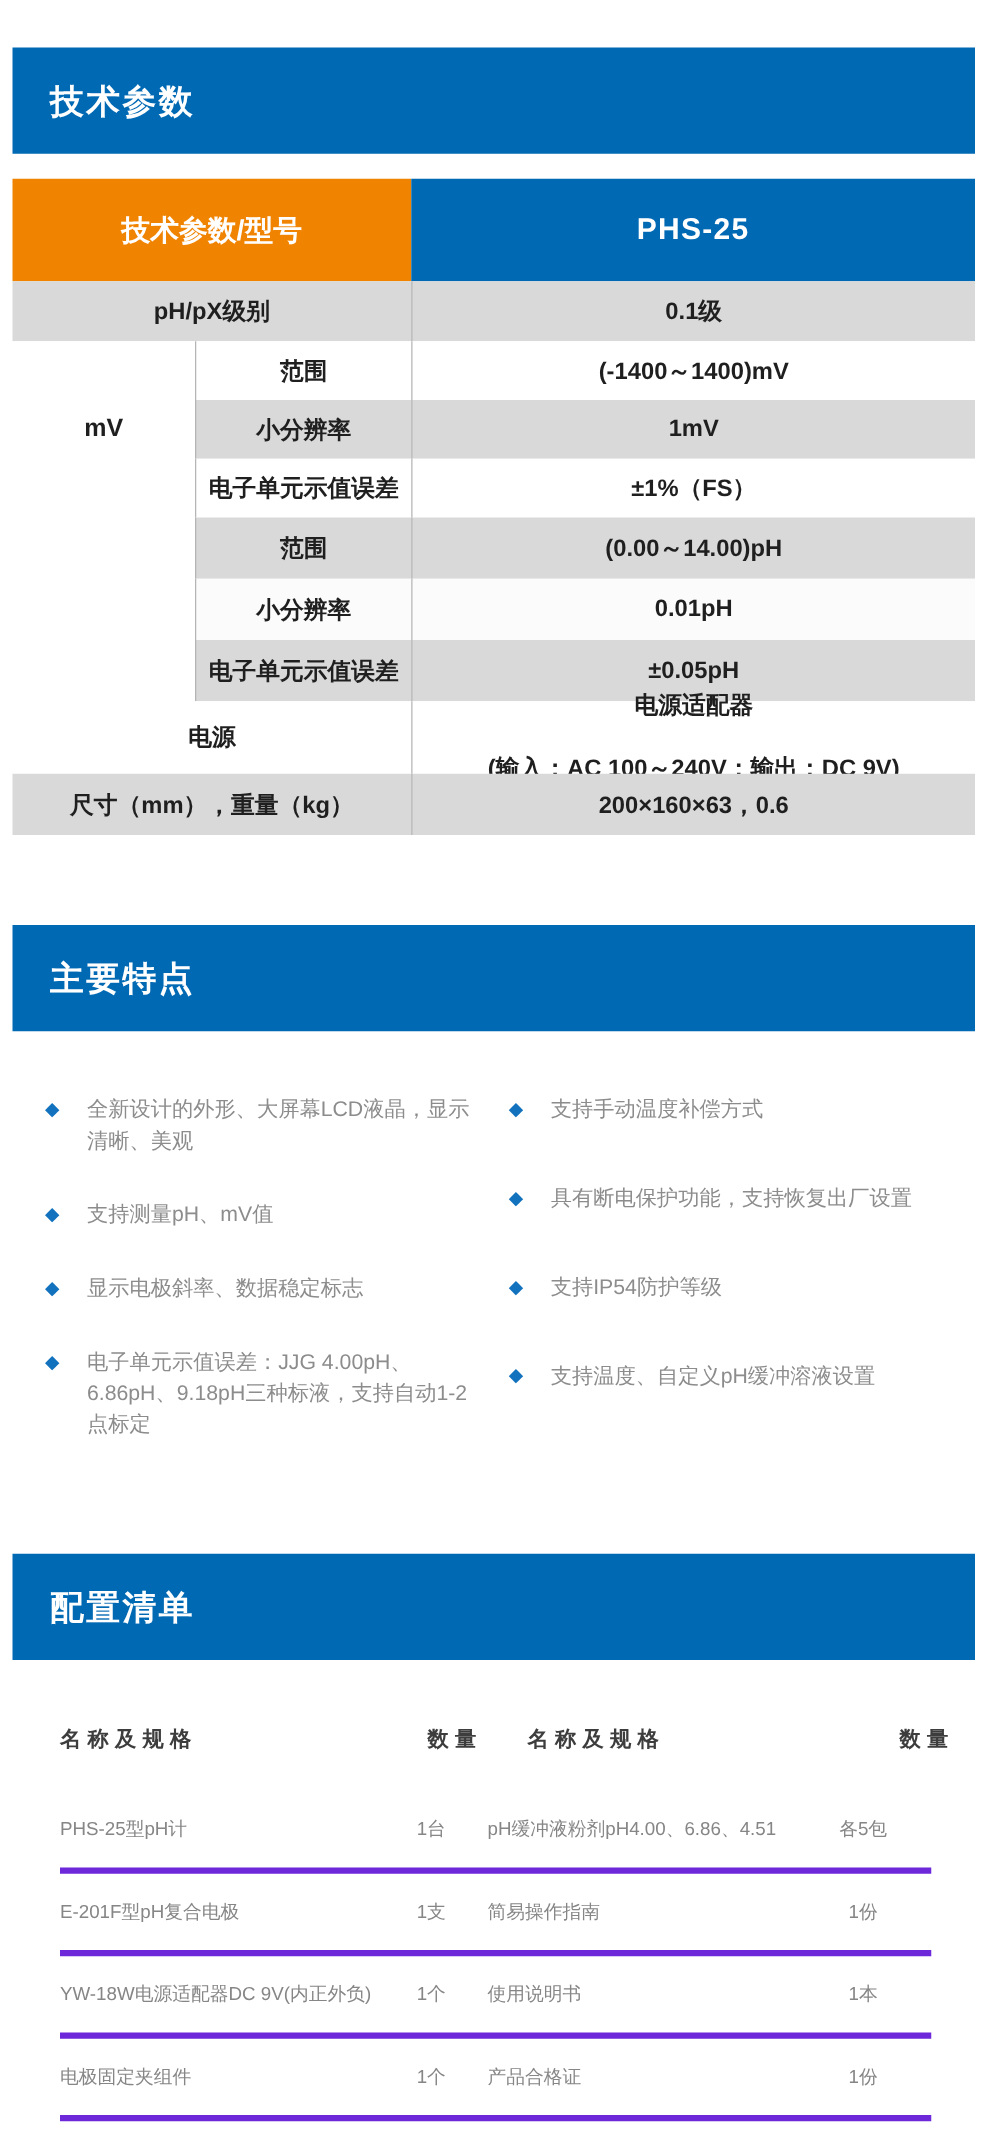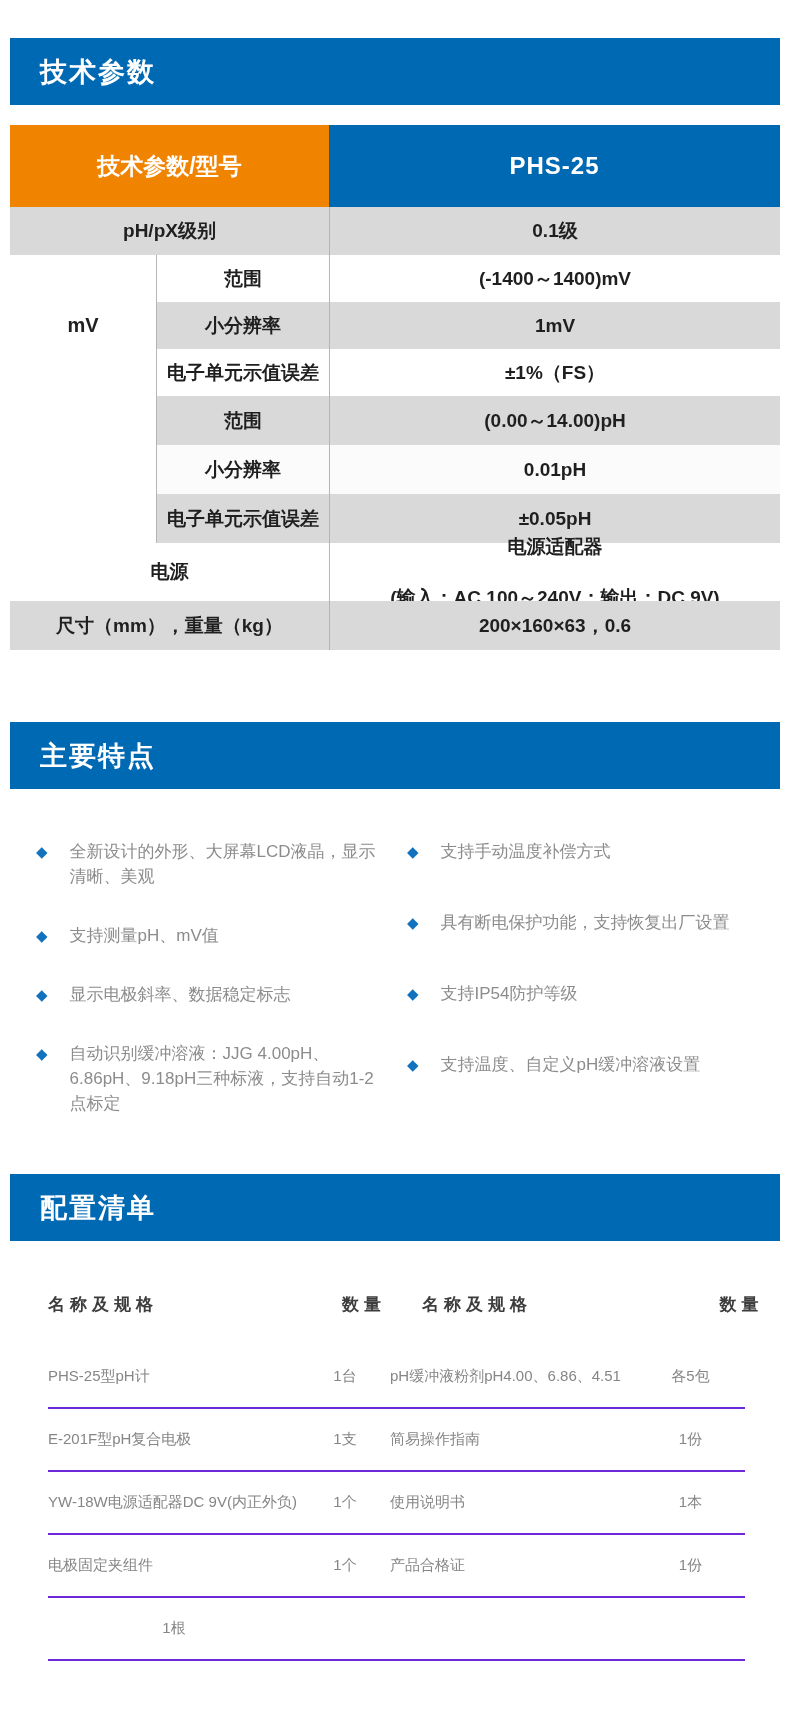--- a/index.html
+++ b/index.html
@@ -3,27 +3,27 @@
 <meta charset="utf-8">
 <style>
   html,body{margin:0;padding:0;}
   body{
     width:790px;height:1718px;background:#ffffff;overflow:hidden;
     font-family:"Liberation Sans","DejaVu Sans",sans-serif;
     -webkit-font-smoothing:antialiased;
   }
   
   .section-bar{
-    margin:0 10px;height:67px;background:#0069B4;color:#fff;
+    margin:0 10px;height:85px;background:#0069B4;color:#fff;
     display:flex;align-items:center;padding-left:30px;box-sizing:border-box;
     font-size:27px;font-weight:700;letter-spacing:2px;
   }
   .bar-tech{margin-top:38px;}
   .bar-feat{margin-top:72px;}
-  .bar-conf{margin-top:24px;}
+  .bar-conf{margin-top:57px;}
 
   
   .spec-table{
     margin:20px 10px 0;display:grid;
     grid-template-columns:146px 173px 1fr;
     grid-template-rows:82px 48px 47px 47px 47px 49px 49px 49px 58px 49px;
     font-weight:700;color:#1f1f1f;font-size:19px;
   }
   .spec-table>div{display:flex;align-items:center;justify-content:center;text-align:center;box-sizing:border-box;}
   .hdr-left{grid-column:1/3;grid-row:1;background:#F08300;color:#fff;font-size:23px;}
@@ -45,21 +45,21 @@
   .feat-item{display:flex;margin-bottom:34px;}
   .feat-col-right .feat-item{margin-bottom:46px;}
   .feat-bullet{color:#1272BD;font-size:15px;line-height:25px;margin-right:22px;flex:0 0 auto;}
   .feat-text{color:#8C8C8C;font-size:17px;line-height:25px;max-width:308px;}
 
   
   .config{margin:0 45px 0 48px;padding-top:52px;}
   .cfg-grid{display:grid;grid-template-columns:258px 84px 252px 103px;align-items:center;}
   .cfg-head{color:#3D3D3D;font-size:17px;font-weight:700;letter-spacing:5px;padding-bottom:30px;gap:16px;}
   .cfg-head .qty{text-align:center;}
-  .cfg-row{min-height:61px;border-bottom:2px solid #6d28d9;color:#868686;font-size:15px;}
+  .cfg-row{min-height:61px;border-bottom:5px solid #6d28d9;color:#868686;font-size:15px;}
   .cfg-row>div{padding:6px 6px 6px 0;box-sizing:border-box;}
   .cfg-row .qty{text-align:center;}
 </style>
 </head>
 <body>
 
 <div class="section-bar bar-tech">
   <span>技术参数</span>
 </div>
 
@@ -108,21 +108,21 @@
     <div class="feat-item">
       <span class="feat-bullet">◆</span>
       <span class="feat-text">支持测量pH、mV值</span>
     </div>
     <div class="feat-item">
       <span class="feat-bullet">◆</span>
       <span class="feat-text">显示电极斜率、数据稳定标志</span>
     </div>
     <div class="feat-item">
       <span class="feat-bullet">◆</span>
-      <span class="feat-text">自动识别缓冲溶液：JJG 4.00pH、6.86pH、9.18pH三种标液，支持自动1-2点标定</span>
+      <span class="feat-text">电子单元示值误差：JJG 4.00pH、6.86pH、9.18pH三种标液，支持自动1-2点标定</span>
     </div>
   </div>
   <div class="feat-col-right">
     <div class="feat-item">
       <span class="feat-bullet">◆</span>
       <span class="feat-text">支持手动温度补偿方式</span>
     </div>
     <div class="feat-item">
       <span class="feat-bullet">◆</span>
       <span class="feat-text">具有断电保护功能，支持恢复出厂设置</span>

